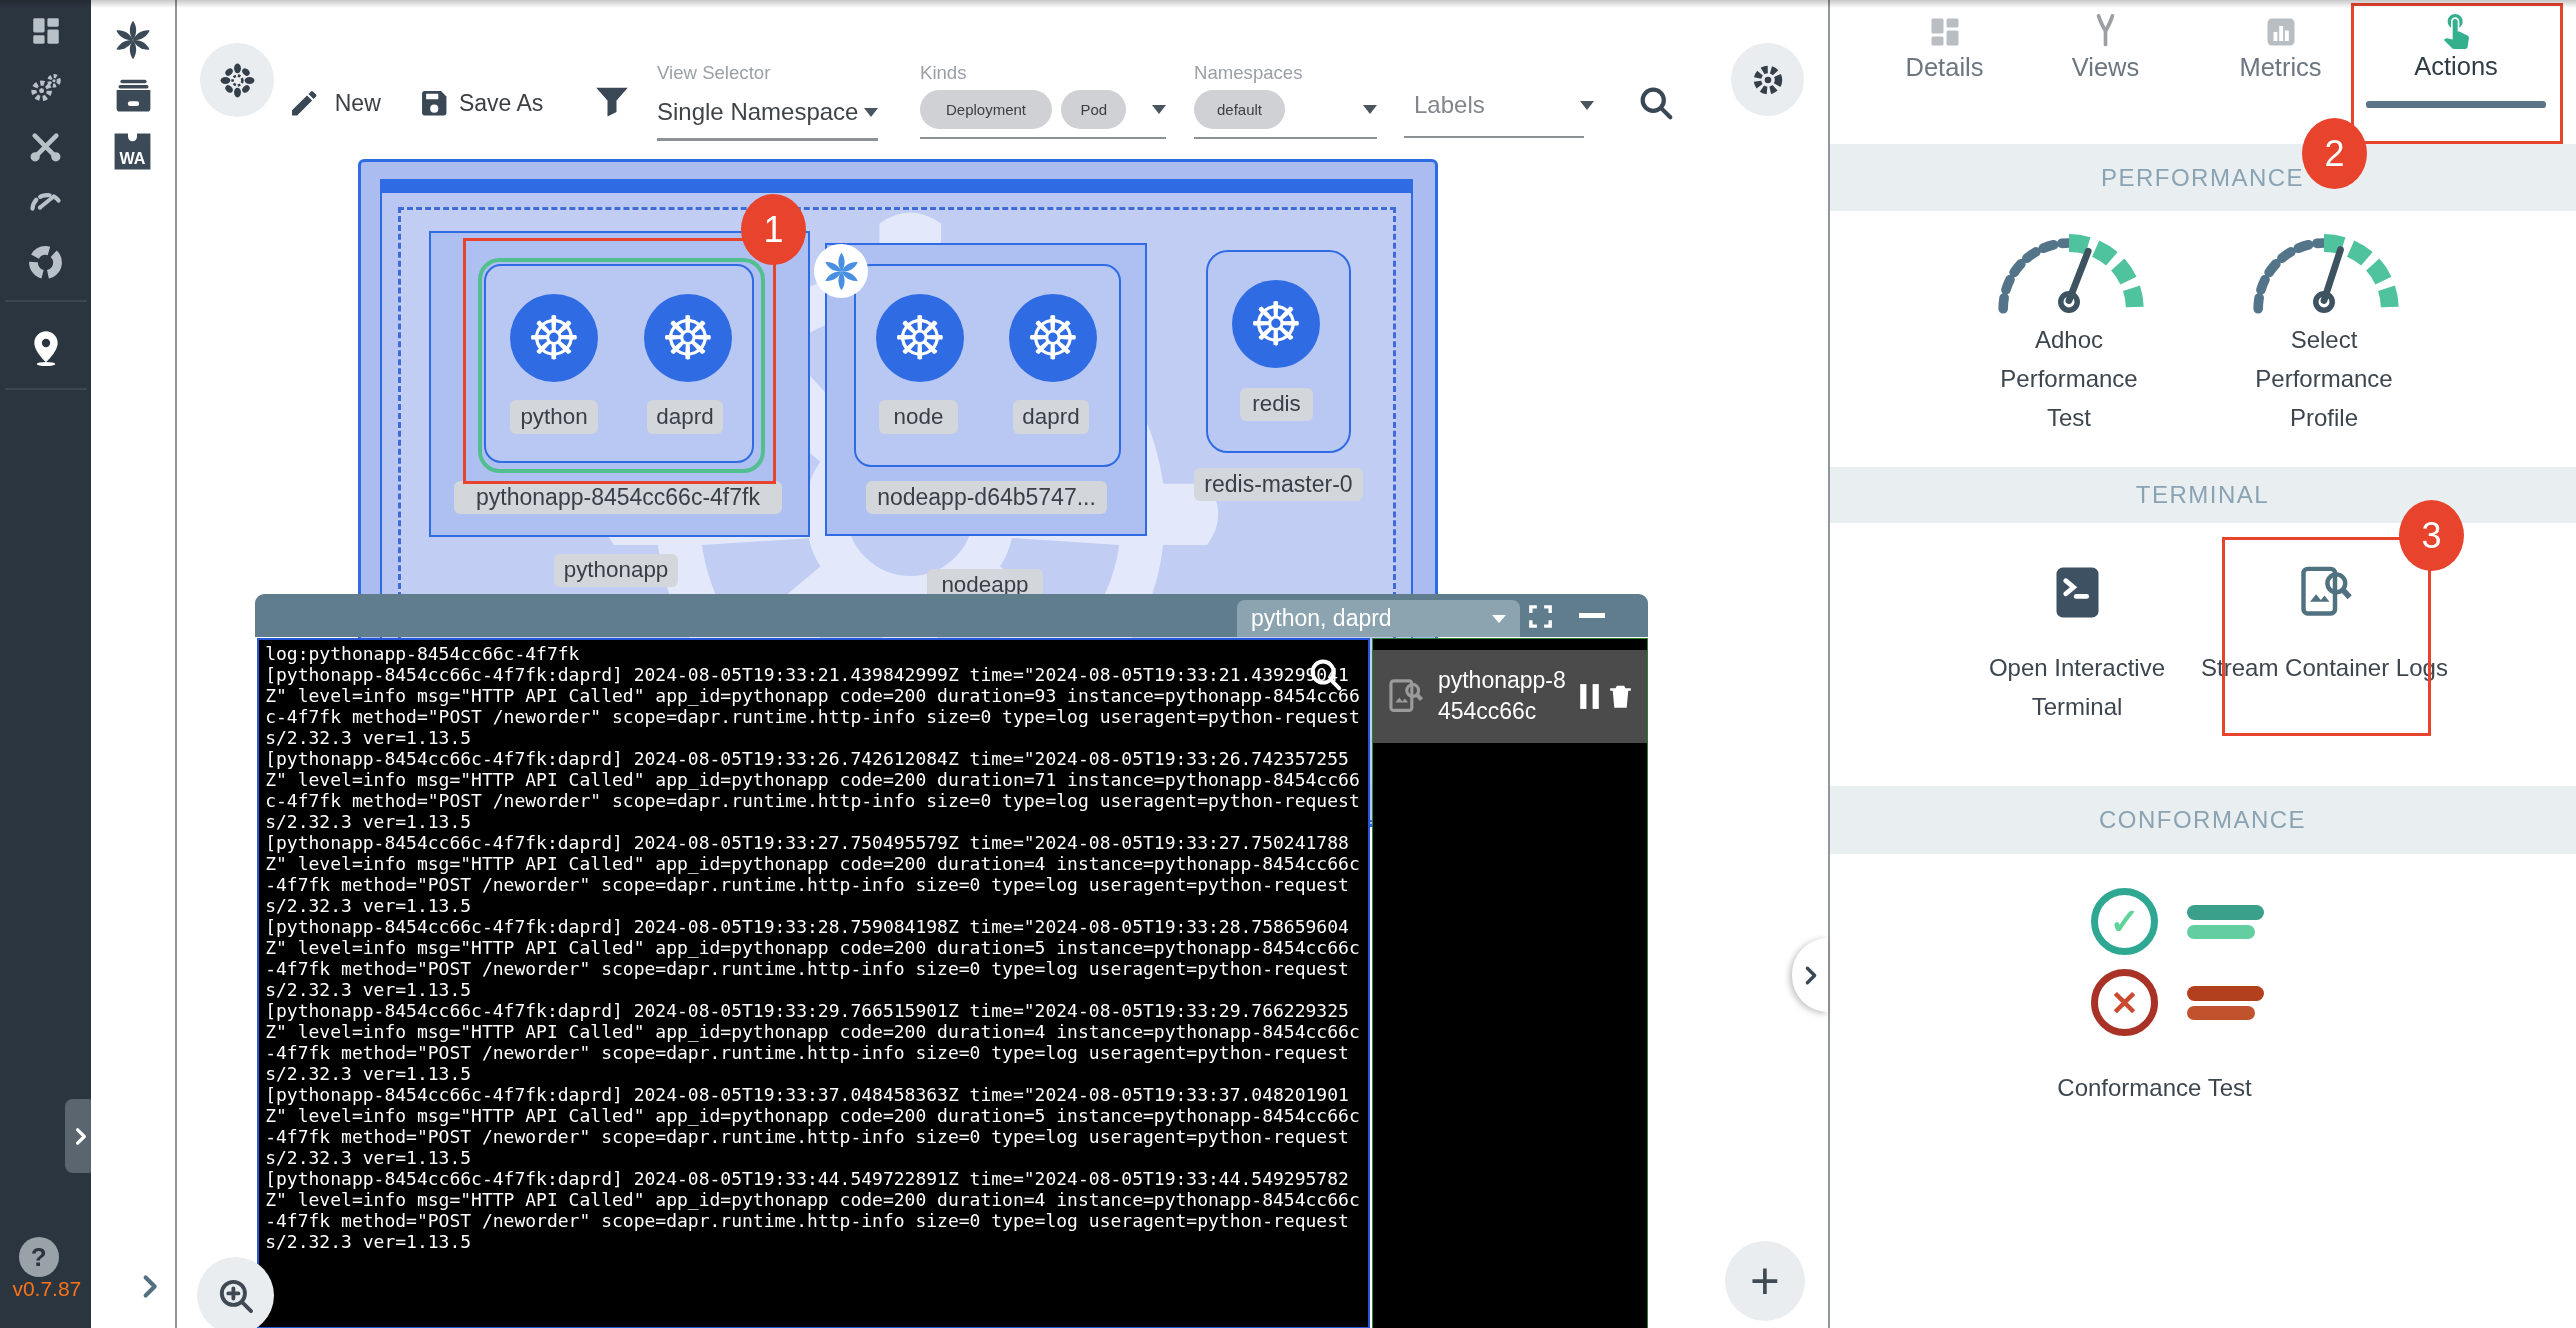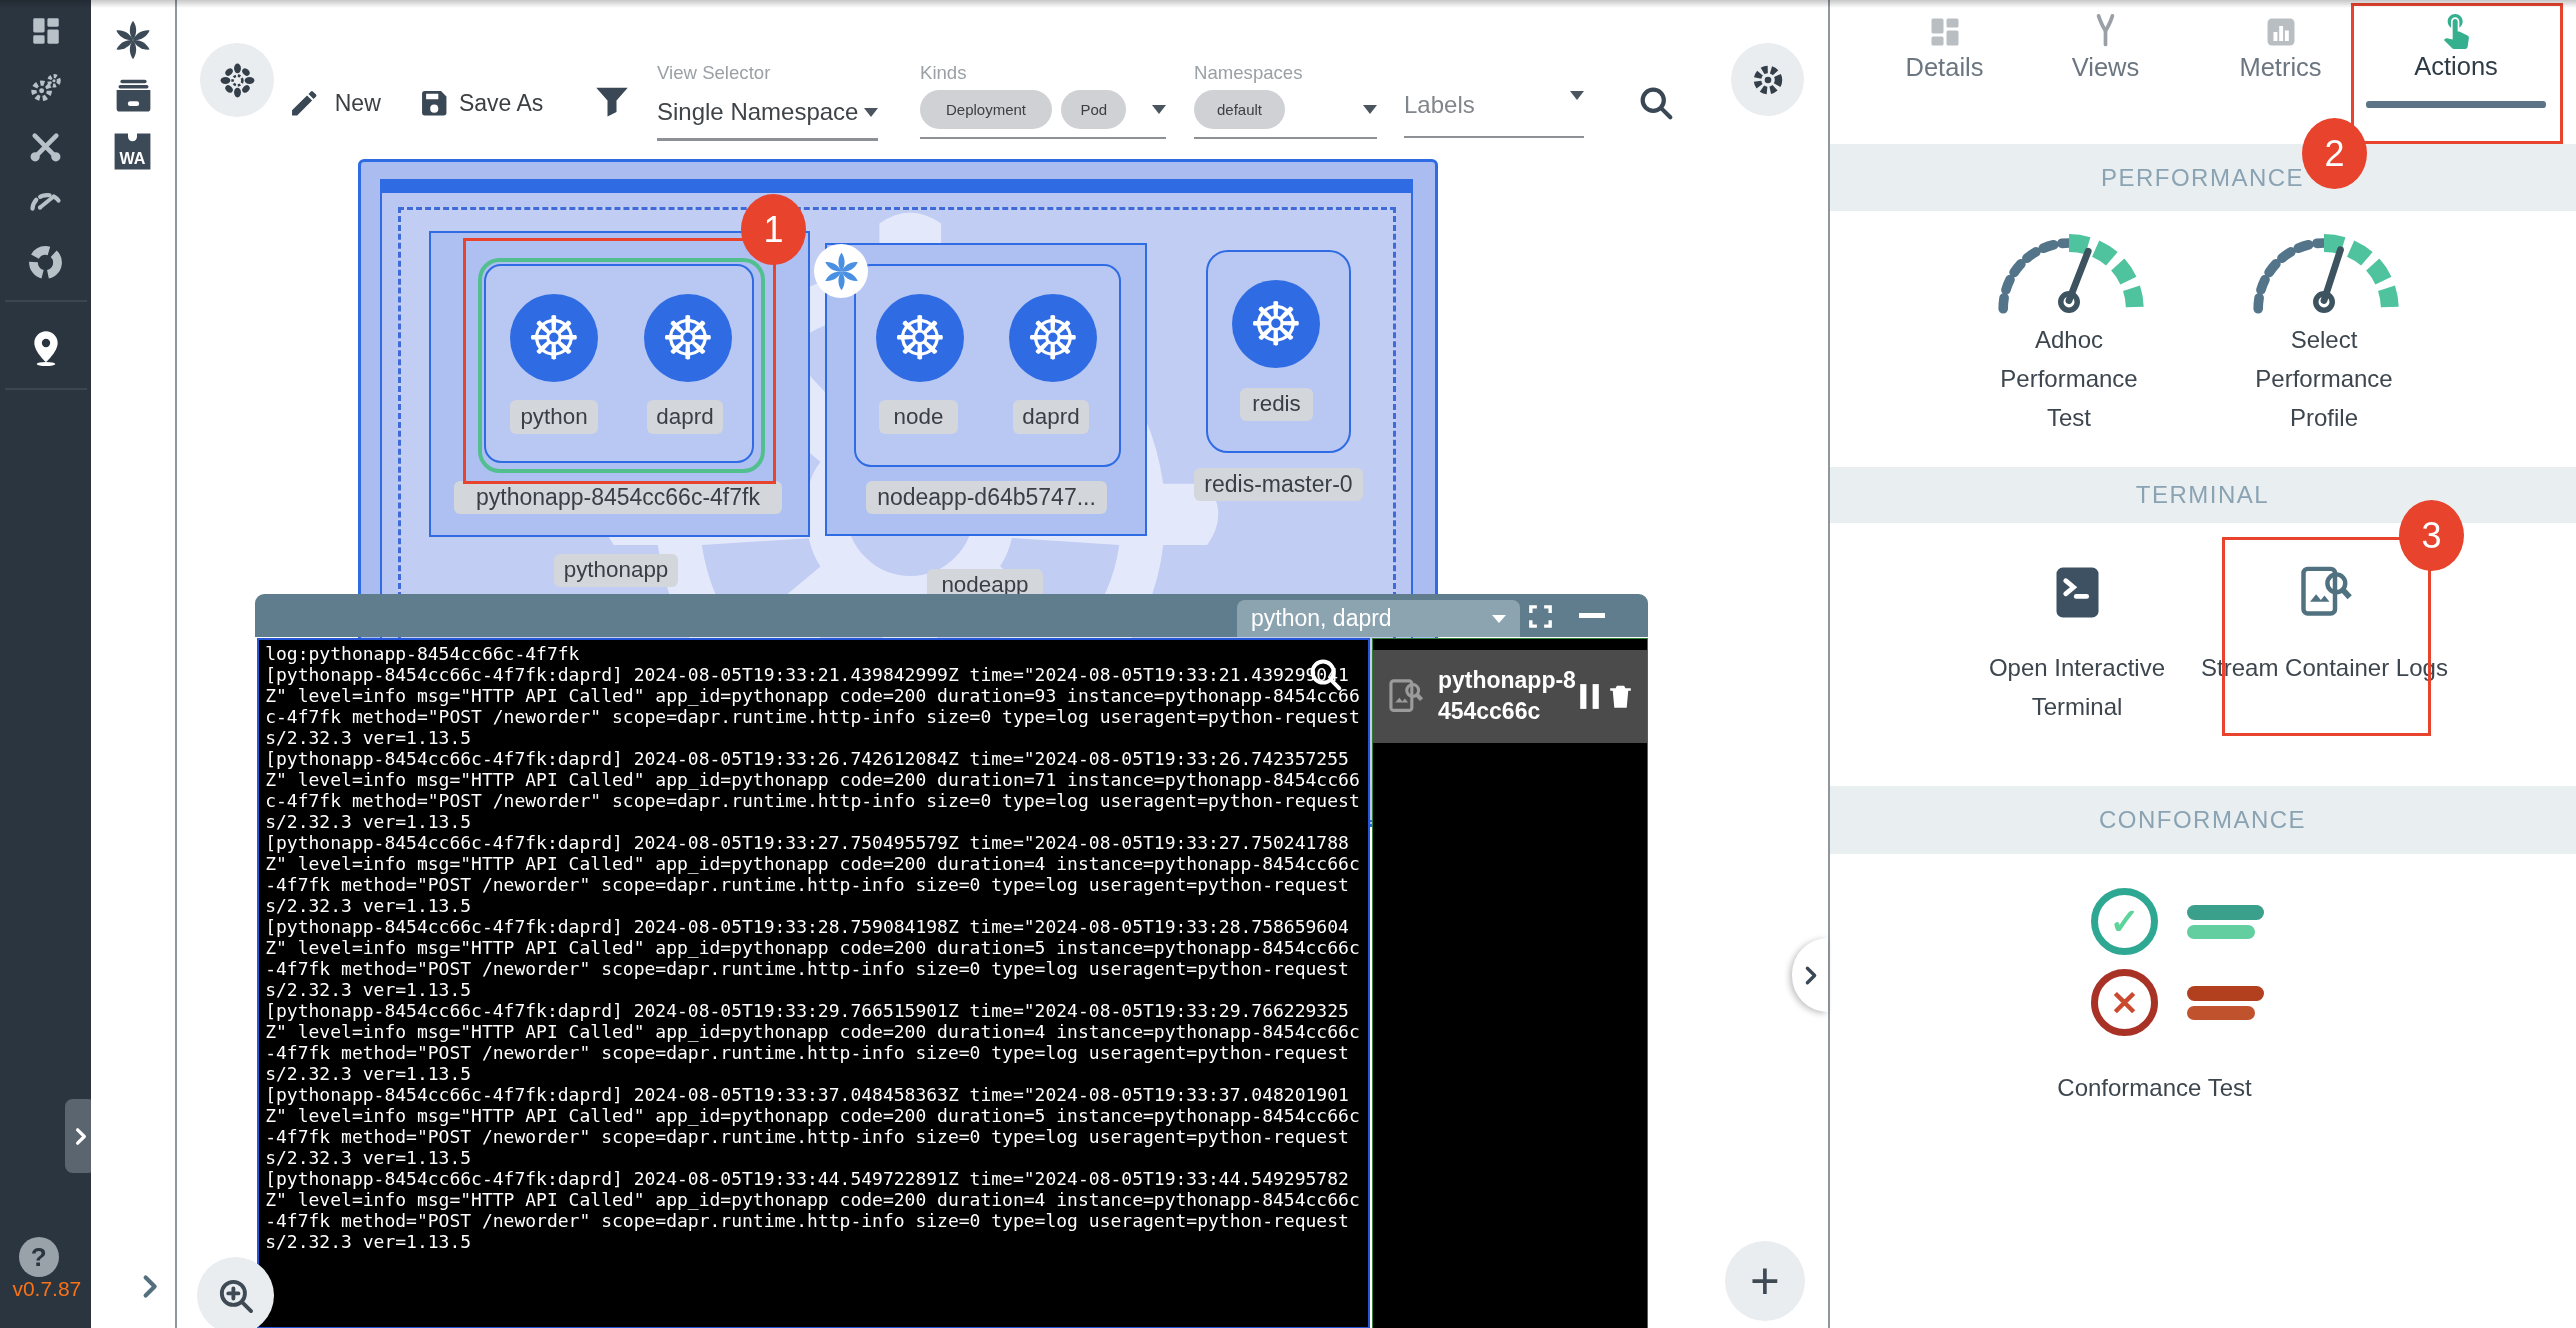--- a/index.html
+++ b/index.html
@@ -206,21 +206,21 @@
   <div class="abs" style="left:1194px;top:62px;z-index:6;">
     <div class="small-label">Namespaces</div>
     <div style="display:flex;align-items:center;margin-top:6.2px;width:183px;">
       <span class="pill" style="width:91px;height:39px;">default</span>
       <span class="caret" style="margin-left:auto;"></span>
     </div>
     <div class="underline" style="width:183px;margin-top:7.7px;"></div>
   </div>
 
   <div class="abs" style="left:1404px;top:91px;z-index:6;">
-    <div style="display:flex;align-items:flex-start;width:180px;">
+    <div style="display:flex;align-items:center;width:180px;margin-left:10px;">
       <span class="value" style="color:#80868b;">Labels</span>
       <span class="caret" style="margin-left:auto;"></span>
     </div>
     <div class="underline" style="width:180px;margin-top:17px;"></div>
   </div>
 
   <div class="abs" style="left:1637px;top:84px;z-index:6;">
     <svg width="39" height="39" viewBox="0 0 24 24">
         <g fill="none" stroke="#3a4754" stroke-width="2.6" stroke-linecap="round">
           <circle cx="10" cy="10" r="6.5"></circle>
@@ -326,21 +326,21 @@
   <div class="abs stream-pane" style="left:1372px;top:638px;width:276px;height:691px;box-sizing:border-box;">
     <div class="stream-row" style="margin-top:10.8px;height:93px;padding:0 10.8px;">
       <svg width="43" height="43" viewBox="0 0 24 24">
           <g fill="none" stroke="#9b9b9b" stroke-width="1.8">
             <rect x="4" y="3" width="12" height="17" rx="1.6"></rect>
             <path d="M6.5 15.5l2.3-2.8 1.8 2.2 1.4-1.8 1.9 2.4z" fill="#9b9b9b" stroke="none"></path>
             <circle cx="16.5" cy="8.5" r="3.4"></circle>
             <path d="M19 11l2.6 2.8" stroke-width="2.4"></path>
           </g>
         </svg>
-      <div style="color:#fff;font-size:23px;line-height:31px;width:144px;margin-left:12.4px;word-break:break-all;font-weight:bold;">pythonapp-8454cc66c</div>
+      <div style="color:#fff;font-size:23px;line-height:31px;width:144px;margin-left:12.4px;word-break:break-all;">pythonapp-8454cc66c</div>
       <div style="display:flex;margin-left:auto;align-items:center;">
         <svg width="23" height="31" viewBox="0 0 14 20">
             <rect x="1" y="2" width="4" height="16" fill="#fff"></rect>
             <rect x="9" y="2" width="4" height="16" fill="#fff"></rect>
           </svg>
         <svg width="31" height="34" viewBox="0 0 24 24" style="margin-left:4.6px;">
             <path fill="#fff" d="M6 8h12l-1.2 13H7.2L6 8zm3.2-4h5.6l1 2H20v2H4V6h4.2l1-2z"></path>
           </svg>
       </div>
     </div>

